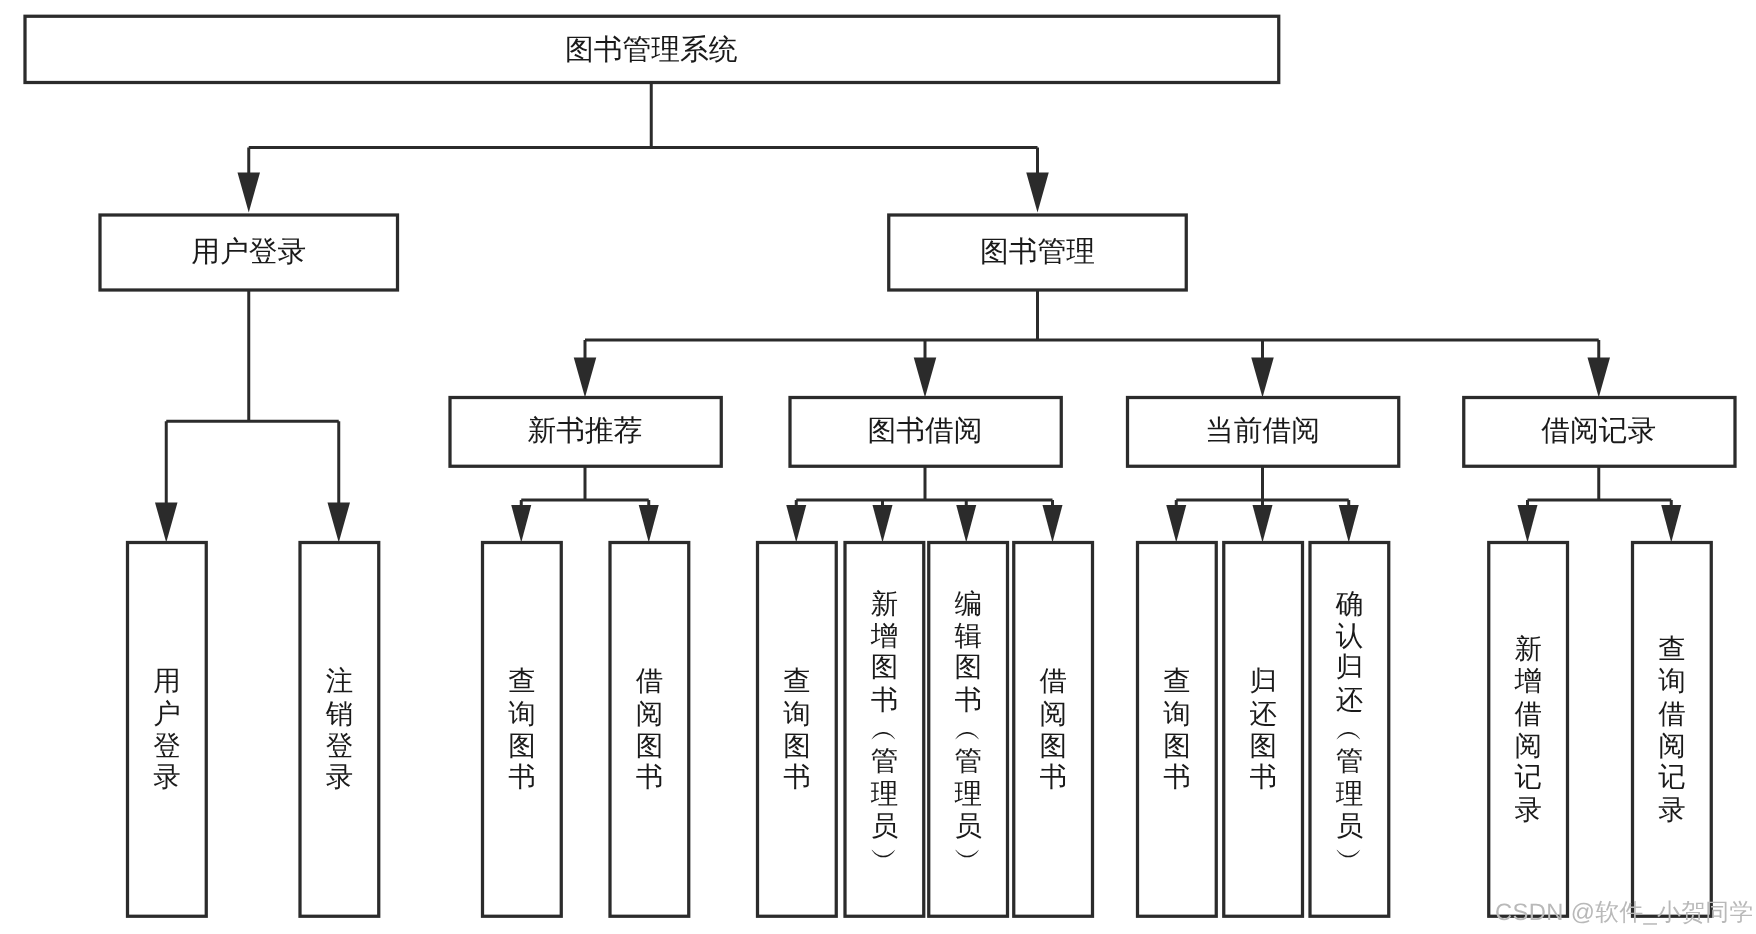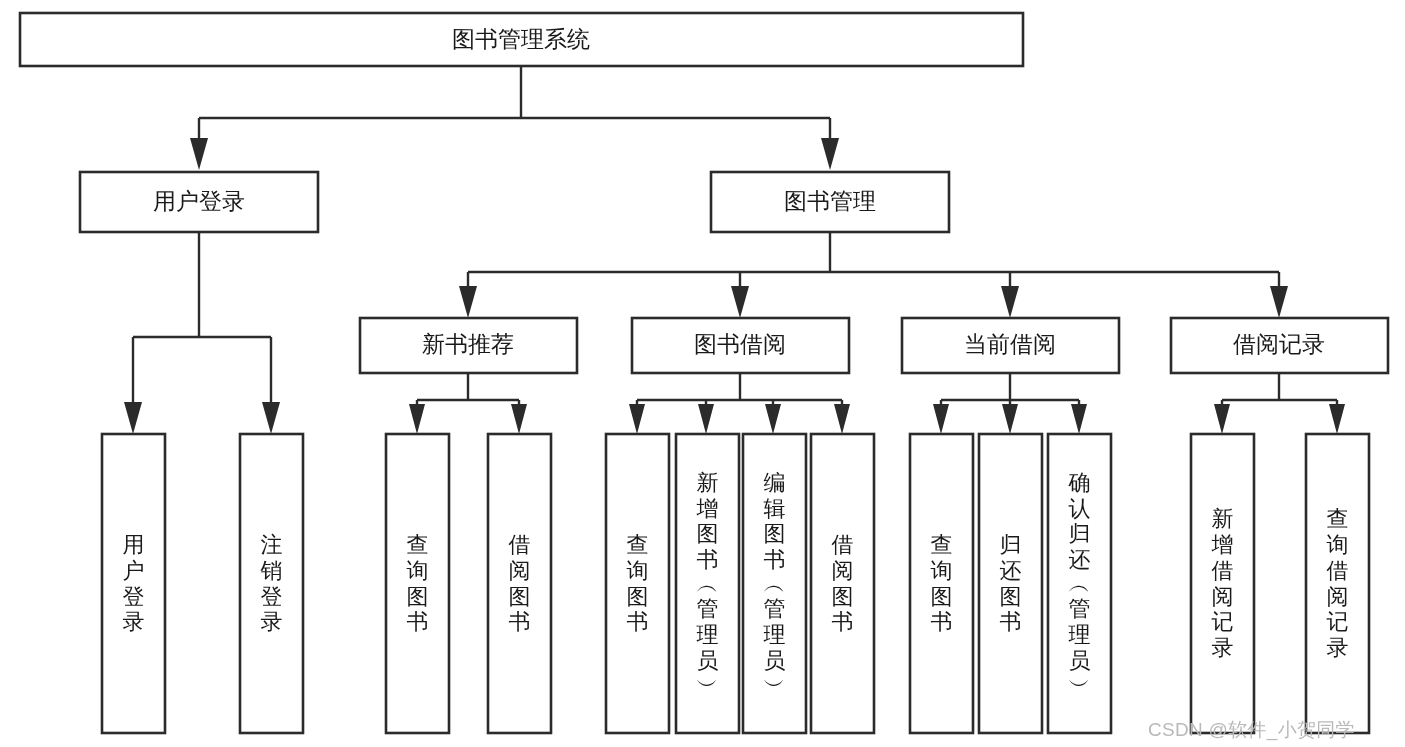--- a/index.html
+++ b/index.html
@@ -311,15 +311,15 @@
     </div>
   <div class="vlabel" style="left:1306px; top:434px; width:63px; height:299px;">
       <span>查</span>
       <span>询</span>
       <span>借</span>
       <span>阅</span>
       <span>记</span>
       <span>录</span>
     </div>
 
-  <div class="watermark" style="left:1148px; top:717px;">CSDN @软件_小贺同学</div>
+  <div class="watermark" style="left:1196px; top:717px;">CSDN @软件_小贺同学</div>
 
 </div>
 
 </body></html>

